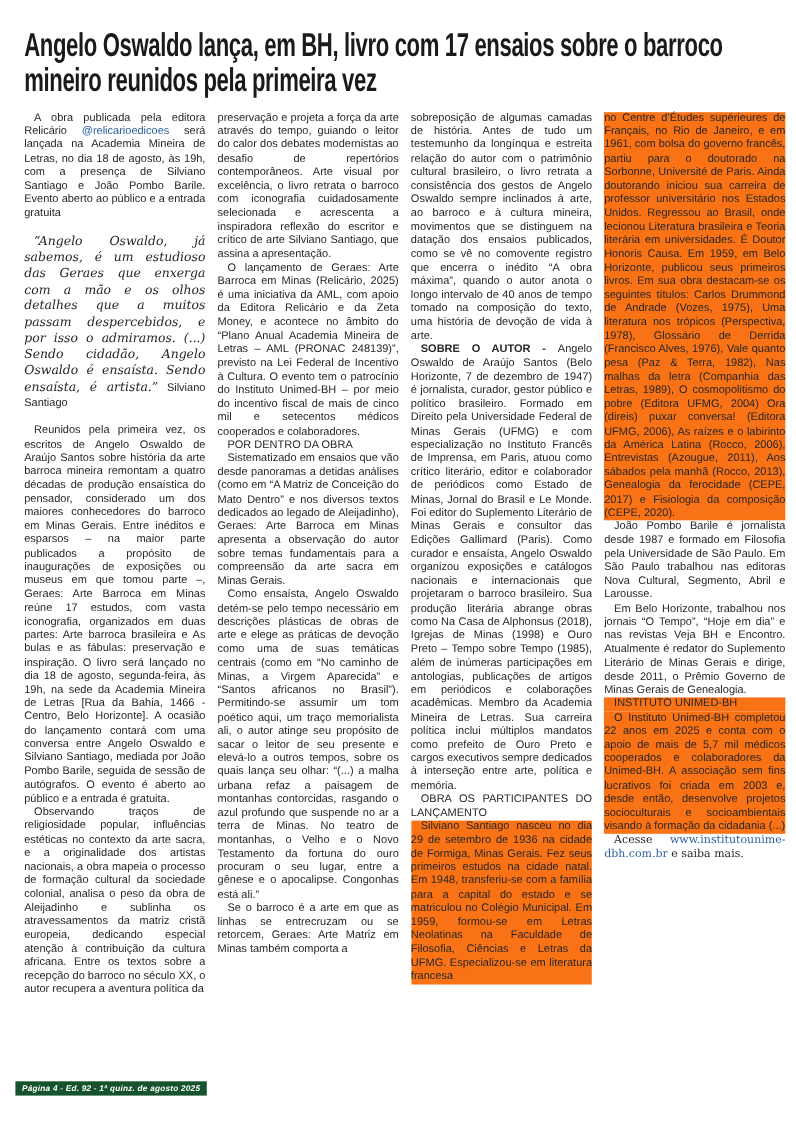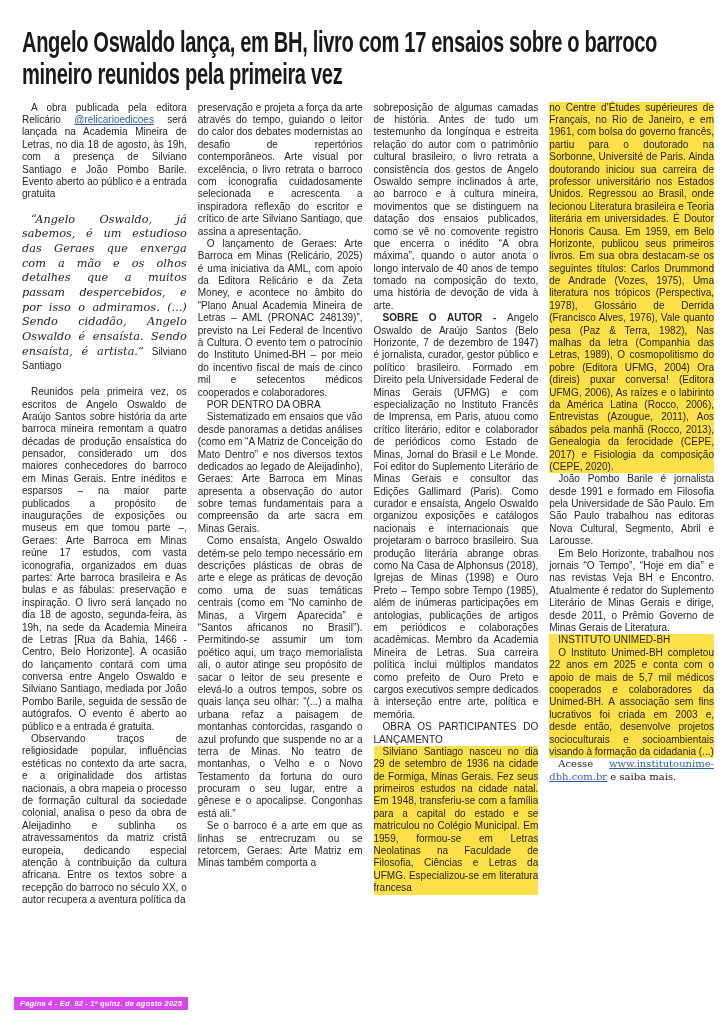--- a/index.html
+++ b/index.html
@@ -24,43 +24,43 @@
     transform:scaleX(0.67);
     transform-origin:0 0;
   }
 
   .cols { display:flex; gap:11px; color:#262626; }
   .col { flex:1 1 0; min-width:0; font-size:10px; line-height:1.24; text-align:justify; }
   .col p { margin:0; }
   p.indent { text-indent:9px; }
   p.gap { margin-top:12px; }
   .h { font-weight:400; }
-  .hl { background:#fde047; }
+  .hl { background:#f97316; }
   .bold { font-weight:700; }
 
   .quote {
     font-family:"DejaVu Serif", serif;
     font-style:italic;
     font-size:11.3px;
     line-height:1.3;
     text-indent:9px;
   }
   .quote .attr {
     font-style:normal;
     font-family:"Liberation Sans", sans-serif;
     font-size:10px;
   }
 
-  .link { color:#2e5fa3; text-decoration:underline; cursor:pointer; }
+  .link { color:#2e5fa3; cursor:pointer; }
   .serif { font-family:"DejaVu Serif", serif; }
 
   .footer {
     position:absolute;
-    left:14px; bottom:13px;
-    background:#d946ef;
+    left:14px; bottom:27px;
+    background:#14532d;
     color:#ffffff;
     font-size:7.5px;
     font-weight:700;
     font-style:italic;
     letter-spacing:0.2px;
     padding:2px 6px;
   }
 </style>
 </head>
 <body>
@@ -89,22 +89,22 @@
 
     <div class="col">
       <p>sobreposição de algumas camadas de história. Antes de tudo um testemunho da longínqua e estreita relação do autor com o patrimônio cultural brasileiro, o livro retrata a consistência dos gestos de Angelo Oswaldo sempre inclinados à arte, ao barroco e à cultura mineira, movimentos que se distinguem na datação dos ensaios publicados, como se vê no comovente registro que encerra o inédito “A obra máxima”, quando o autor anota o longo intervalo de 40 anos de tempo tomado na composição do texto, uma história de devoção de vida à arte.</p>
       <p class="indent"><span class="bold">SOBRE O AUTOR - </span><span>Angelo Oswaldo de Araújo Santos (Belo Horizonte, 7 de dezembro de 1947) é jornalista, curador, gestor público e político brasileiro. Formado em Direito pela Universidade Federal de Minas Gerais (UFMG) e com especialização no Instituto Francês de Imprensa, em Paris, atuou como crítico literário, editor e colaborador de periódicos como Estado de Minas, Jornal do Brasil e Le Monde. Foi editor do Suplemento Literário de Minas Gerais e consultor das Edições Gallimard (Paris). Como curador e ensaísta, Angelo Oswaldo organizou exposições e catálogos nacionais e internacionais que projetaram o barroco brasileiro. Sua produção literária abrange obras como Na Casa de Alphonsus (2018), Igrejas de Minas (1998) e Ouro Preto – Tempo sobre Tempo (1985), além de inúmeras participações em antologias, publicações de artigos em periódicos e colaborações acadêmicas. Membro da Academia Mineira de Letras. Sua carreira política inclui múltiplos mandatos como prefeito de Ouro Preto e cargos executivos sempre dedicados à interseção entre arte, política e memória.</span></p>
       <p class="h indent">OBRA OS PARTICIPANTES DO LANÇAMENTO</p>
       <p class="indent hl">Silviano Santiago nasceu no dia 29 de setembro de 1936 na cidade de Formiga, Minas Gerais. Fez seus primeiros estudos na cidade natal. Em 1948, transferiu-se com a família para a capital do estado e se matriculou no Colégio Municipal. Em 1959, formou-se em Letras Neolatinas na Faculdade de Filosofia, Ciências e Letras da UFMG. Especializou-se em literatura francesa</p>
     </div>
 
     <div class="col">
       <p class="hl">no Centre d’Études supérieures de Français, no Rio de Janeiro, e em 1961, com bolsa do governo francês, partiu para o doutorado na Sorbonne, Université de Paris. Ainda doutorando iniciou sua carreira de professor universitário nos Estados Unidos. Regressou ao Brasil, onde lecionou Literatura brasileira e Teoria literária em universidades. É Doutor Honoris Causa. Em 1959, em Belo Horizonte, publicou seus primeiros livros. Em sua obra destacam-se os seguintes títulos: Carlos Drummond de Andrade (Vozes, 1975), Uma literatura nos trópicos (Perspectiva, 1978), Glossário de Derrida (Francisco Alves, 1976), Vale quanto pesa (Paz &amp; Terra, 1982), Nas malhas da letra (Companhia das Letras, 1989), O cosmopolitismo do pobre (Editora UFMG, 2004) Ora (direis) puxar conversa! (Editora UFMG, 2006), As raízes e o labirinto da América Latina (Rocco, 2006), Entrevistas (Azougue, 2011), Aos sábados pela manhã (Rocco, 2013), Genealogia da ferocidade (CEPE, 2017) e Fisiologia da composição (CEPE, 2020).</p>
-      <p class="indent">João Pombo Barile é jornalista desde 1991 e formado em Filosofia pela Universidade de São Paulo. Em São Paulo trabalhou nas editoras Nova Cultural, Segmento, Abril e Larousse.</p>
-      <p class="indent">Em Belo Horizonte, trabalhou nos jornais “O Tempo”, “Hoje em dia” e nas revistas Veja BH e Encontro. Atualmente é redator do Suplemento Literário de Minas Gerais e dirige, desde 2011, o Prêmio Governo de Minas Gerais de Literatura.</p>
+      <p class="indent">João Pombo Barile é jornalista desde 1987 e formado em Filosofia pela Universidade de São Paulo. Em São Paulo trabalhou nas editoras Nova Cultural, Segmento, Abril e Larousse.</p>
+      <p class="indent">Em Belo Horizonte, trabalhou nos jornais “O Tempo”, “Hoje em dia” e nas revistas Veja BH e Encontro. Atualmente é redator do Suplemento Literário de Minas Gerais e dirige, desde 2011, o Prêmio Governo de Minas Gerais de Genealogia.</p>
       <p class="indent hl">INSTITUTO UNIMED-BH</p>
       <p class="indent hl">O Instituto Unimed-BH completou 22 anos em 2025 e conta com o apoio de mais de 5,7 mil médicos cooperados e colaboradores da Unimed-BH. A associação sem fins lucrativos foi criada em 2003 e, desde então, desenvolve projetos socioculturais e socioambientais visando à formação da cidadania (...)</p>
       <p class="indent serif"><span>Acesse </span><a class="link">www.institutounime-dbh.com.br</a><span> e saiba mais.</span></p>
     </div>
 
   </div>
 </div>
 
 <div class="footer"><span>Página 4 - Ed. 92 - 1ª quinz. de agosto 2025</span></div>
 

